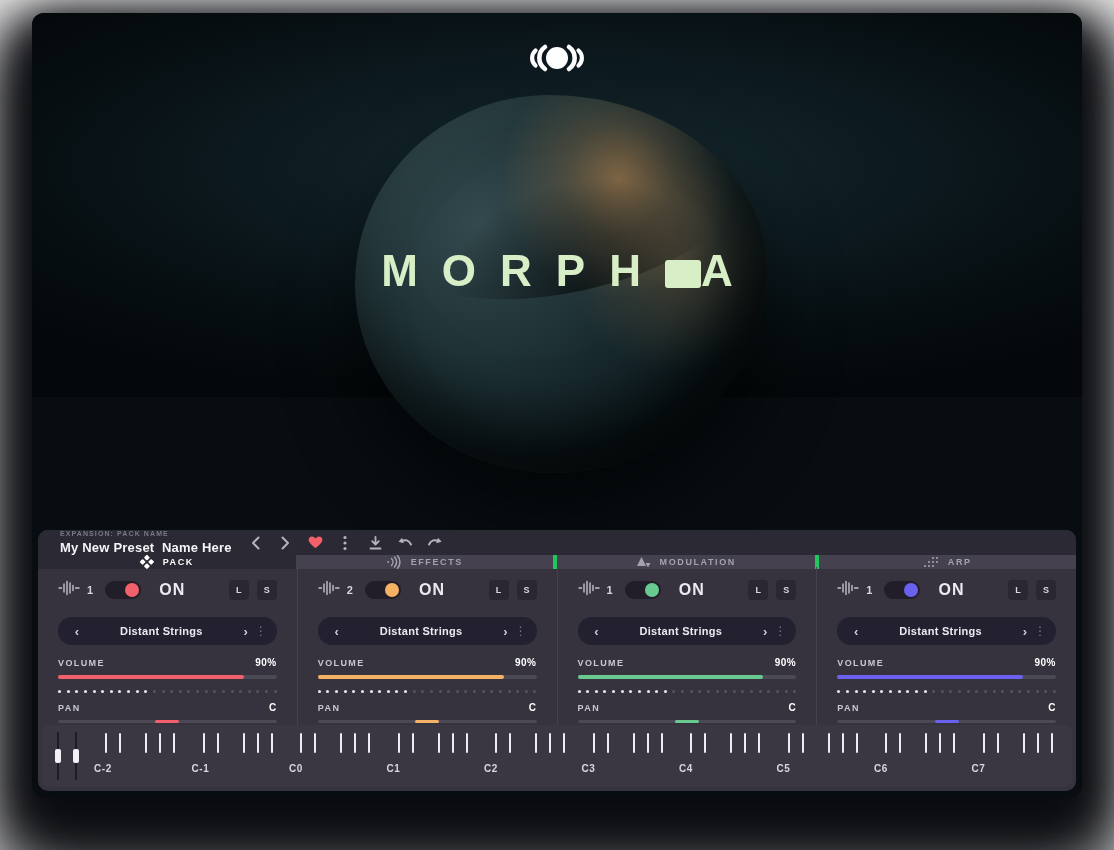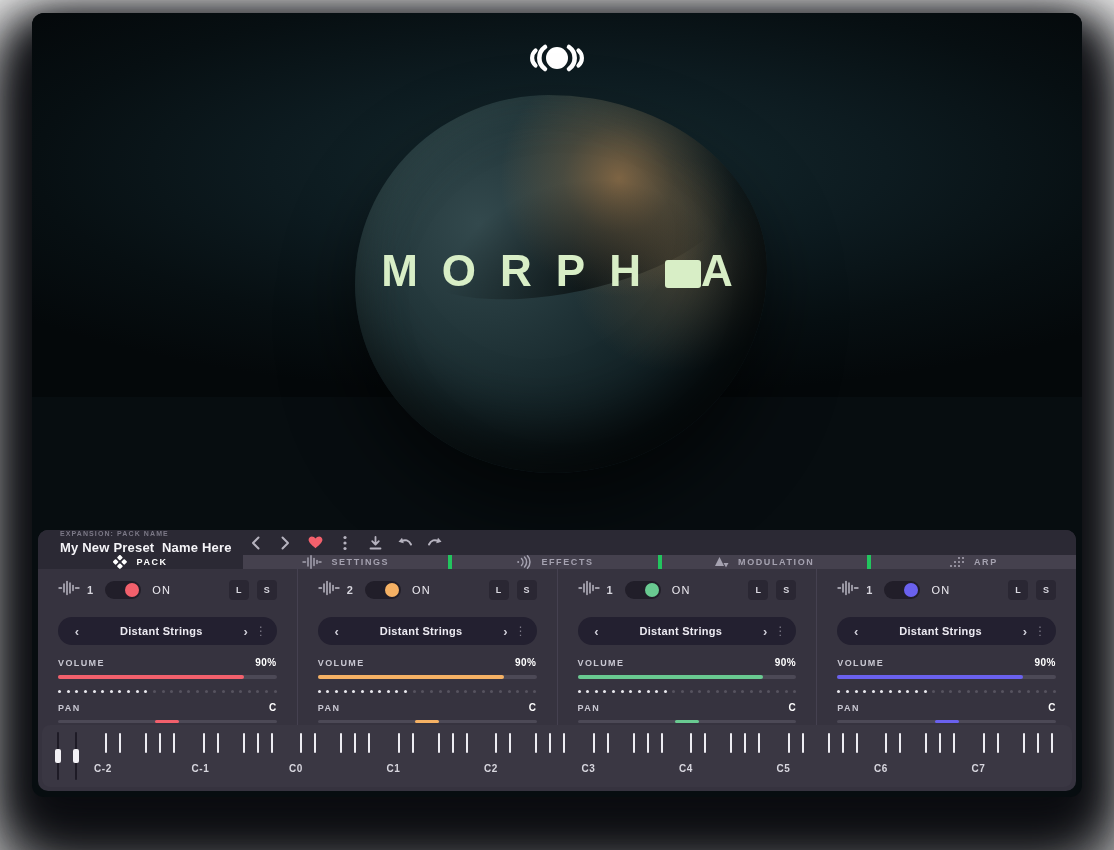--- a/index.html
+++ b/index.html
@@ -73,21 +73,21 @@
   .tab.active{background:#2b2934;color:#ffffff;border-left:none;}
   .tab.active + .tab{border-left:none;}
   
   .strips{position:absolute;left:0;right:0;top:37px;bottom:66px;display:flex;}
   .channel{flex:1;box-sizing:border-box;padding:12px 20px 0 20px;}
   .channel + .channel{border-left:1px solid #454150;}
   .ch-head{display:flex;align-items:center;height:22px;}
   .ch-num{font-size:11px;font-weight:bold;color:#d6d5dd;margin-left:7px;}
   .toggle{width:36px;height:18px;border-radius:9px;background:#211e29;position:relative;margin-left:12px;cursor:pointer;}
   .toggle .knob{position:absolute;right:2px;top:2px;width:14px;height:14px;border-radius:50%;}
-  .on-label{font-size:11px;font-weight:normal;letter-spacing:1.2px;color:#eceaf0;margin-left:11px;}
+  .on-label{font-size:16px;font-weight:bold;letter-spacing:1.2px;color:#eceaf0;margin-left:18px;}
   .ch-spacer{flex:1;}
   .lsbtn{
     width:20px;height:20px;border-radius:4px;background:#2a2733;color:#d9d8e0;
     font-size:9px;font-weight:bold;display:flex;align-items:center;justify-content:center;
     margin-left:8px;cursor:pointer;
   }
   .preset-pill{
     margin-top:16px;height:28px;background:#232030;border-radius:14px;
     display:flex;align-items:center;padding:0 10px;
   }
@@ -193,35 +193,20 @@
             <svg width="14" height="14" viewBox="0 0 14 14">
                 <g fill="#ffffff">
                   <rect x="4.7" y="0.4" width="4.4" height="4.4" rx="1" transform="rotate(45 6.9 2.6)"></rect>
                   <rect x="9" y="4.7" width="4.4" height="4.4" rx="1" transform="rotate(45 11.2 6.9)"></rect>
                   <rect x="4.7" y="9" width="4.4" height="4.4" rx="1" transform="rotate(45 6.9 11.2)"></rect>
                   <rect x="0.4" y="4.7" width="4.4" height="4.4" rx="1" transform="rotate(45 2.6 6.9)"></rect>
                 </g>
               </svg>
           </span>
           <span>PACK</span>
-        </div>
-        <div class="tab">
-          <span class="ticon">
-            <svg width="20" height="14" viewBox="0 0 20 14">
-                <g stroke="#a5a2b0" stroke-width="1.5" stroke-linecap="round">
-                  <line x1="1" y1="7" x2="3.5" y2="7"></line>
-                  <line x1="6" y1="3" x2="6" y2="11"></line>
-                  <line x1="9" y1="0.8" x2="9" y2="13.2"></line>
-                  <line x1="12" y1="3.5" x2="12" y2="10.5"></line>
-                  <line x1="15" y1="5.5" x2="15" y2="8.5"></line>
-                  <line x1="17" y1="7" x2="19" y2="7"></line>
-                </g>
-              </svg>
-          </span>
-          <span>SETTINGS</span>
         </div>
         <div class="tab">
           <span class="ticon">
             <svg width="16" height="14" viewBox="0 0 16 14">
                 <g stroke="#a5a2b0" stroke-width="1.5" fill="none" stroke-linecap="round">
                   <circle cx="2.2" cy="7" r="1" fill="#a5a2b0" stroke="none"></circle>
                   <path d="M5.5 3.5 A 5 5 0 0 1 5.5 10.5"></path>
                   <path d="M8.5 2 A 7 7 0 0 1 8.5 12"></path>
                   <path d="M11.5 0.8 A 9 9 0 0 1 11.5 13.2"></path>
                 </g>

